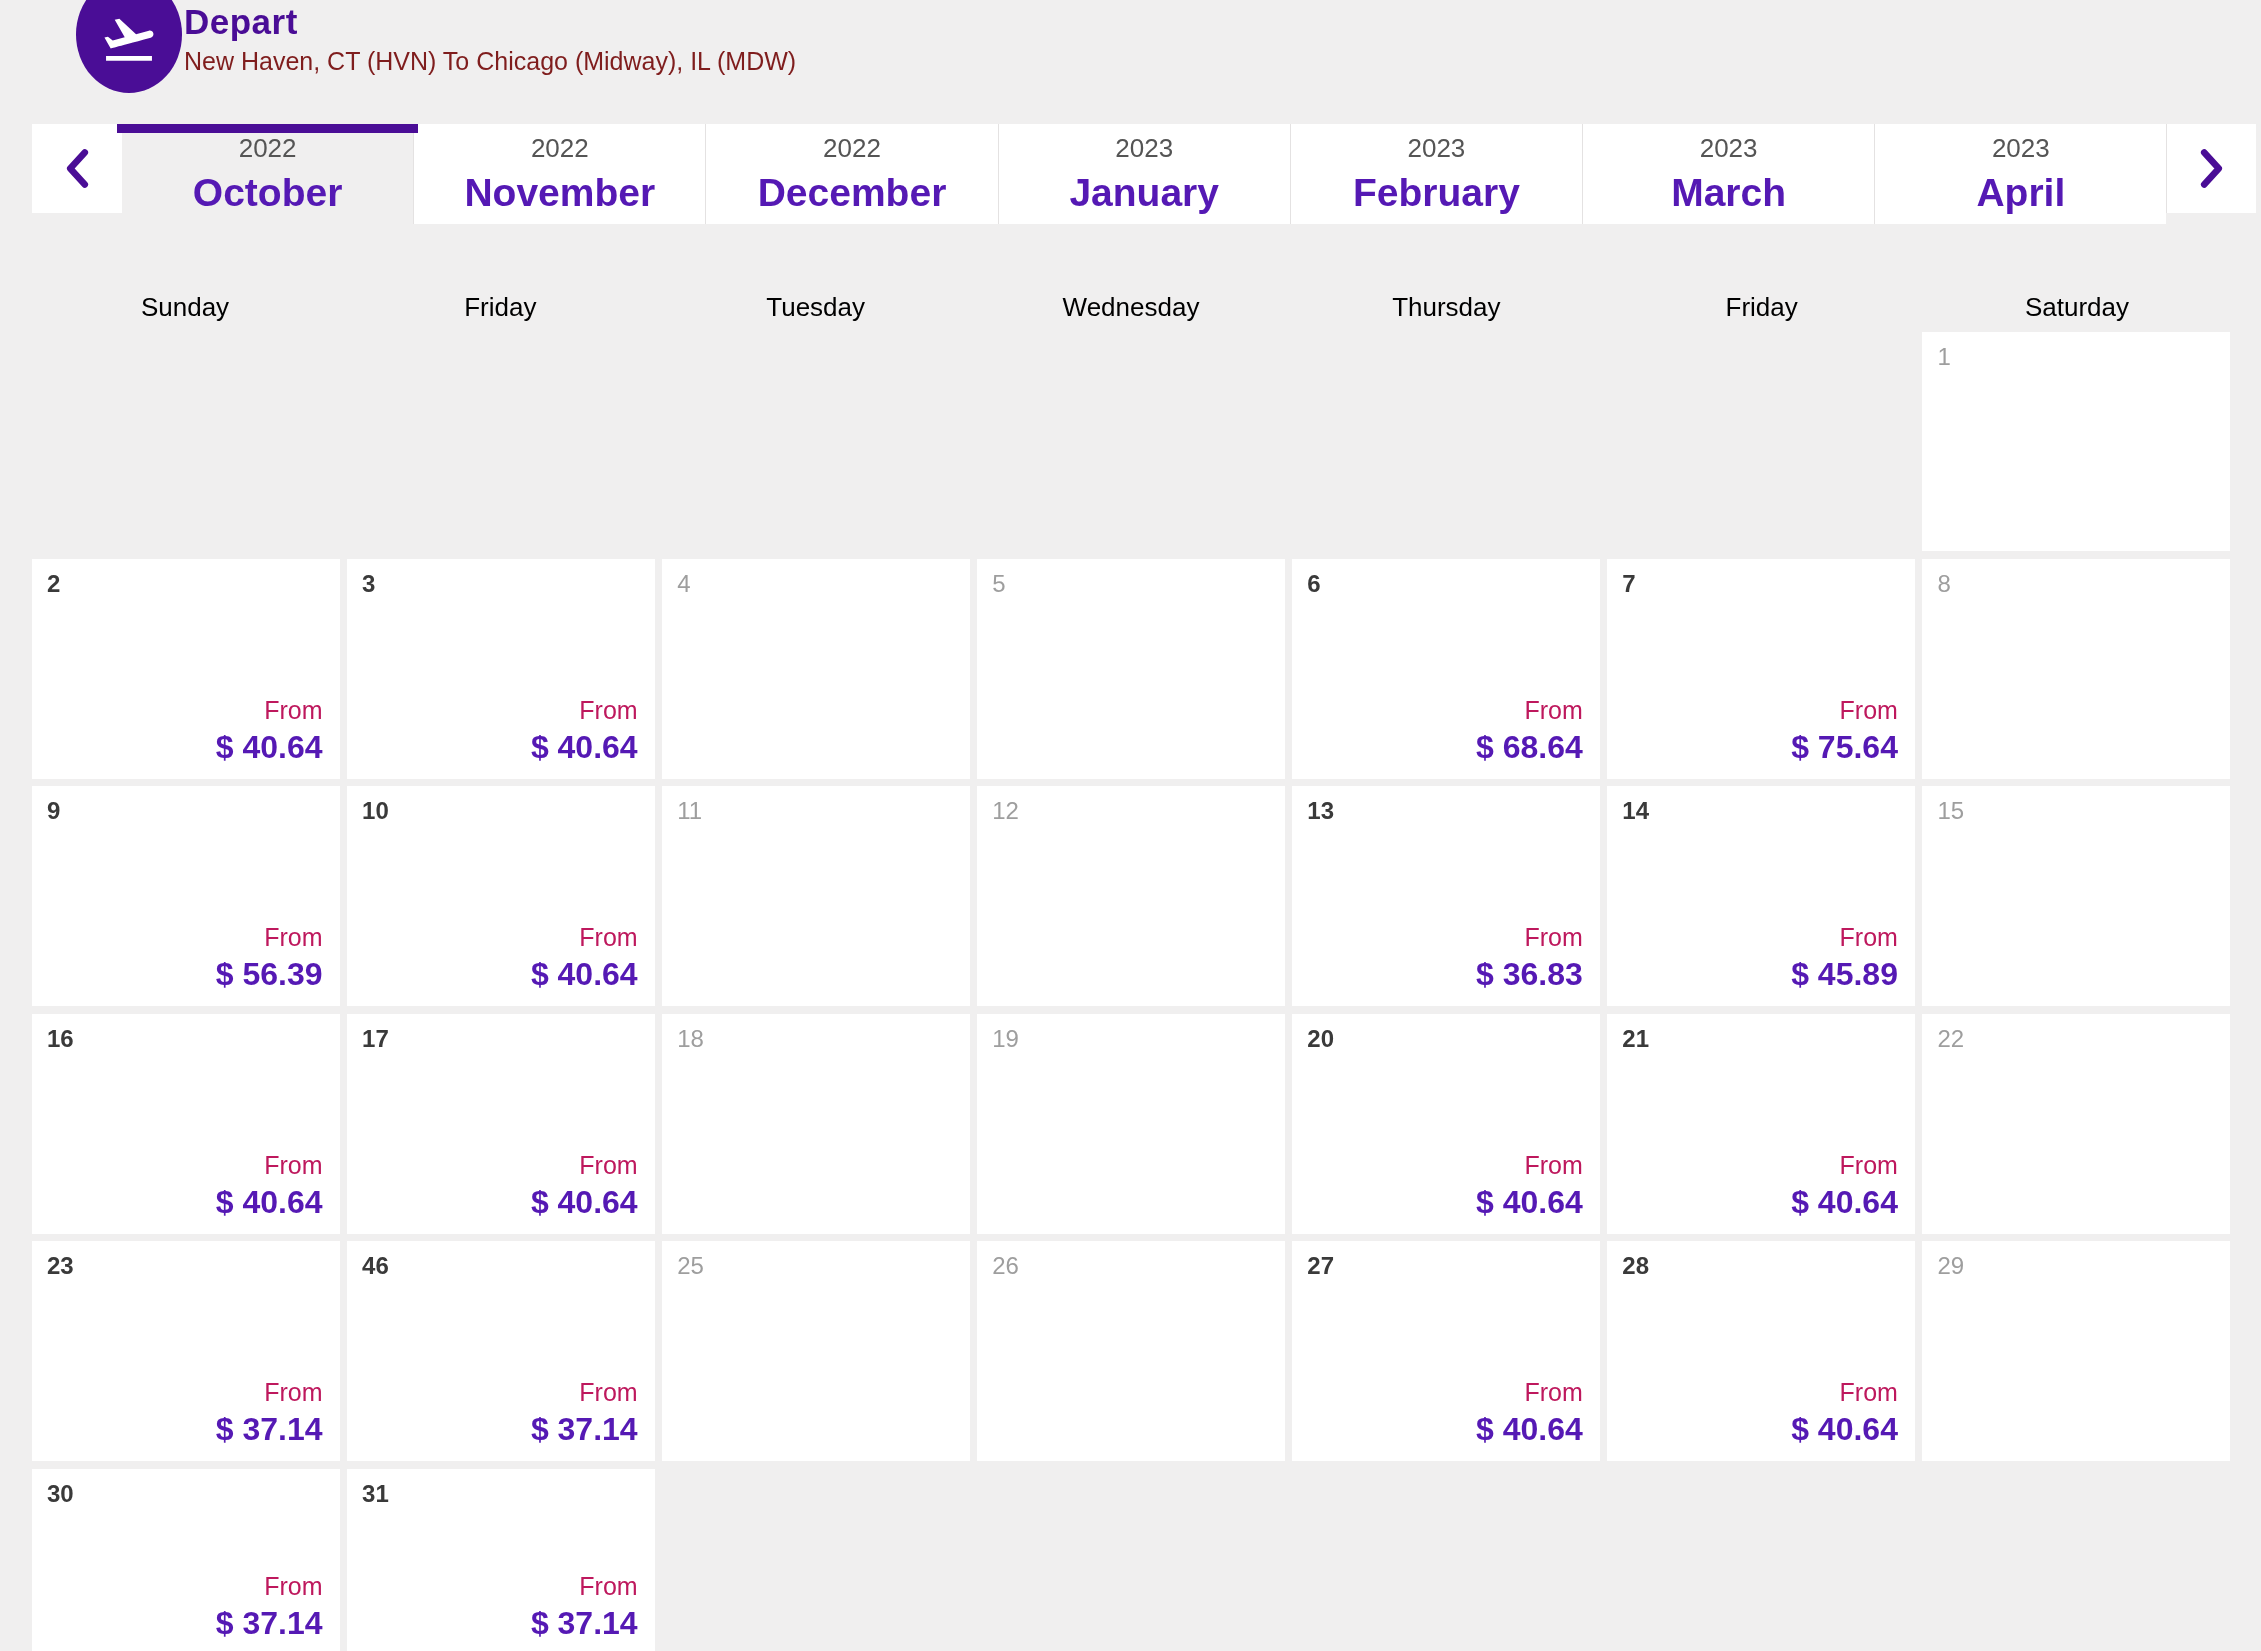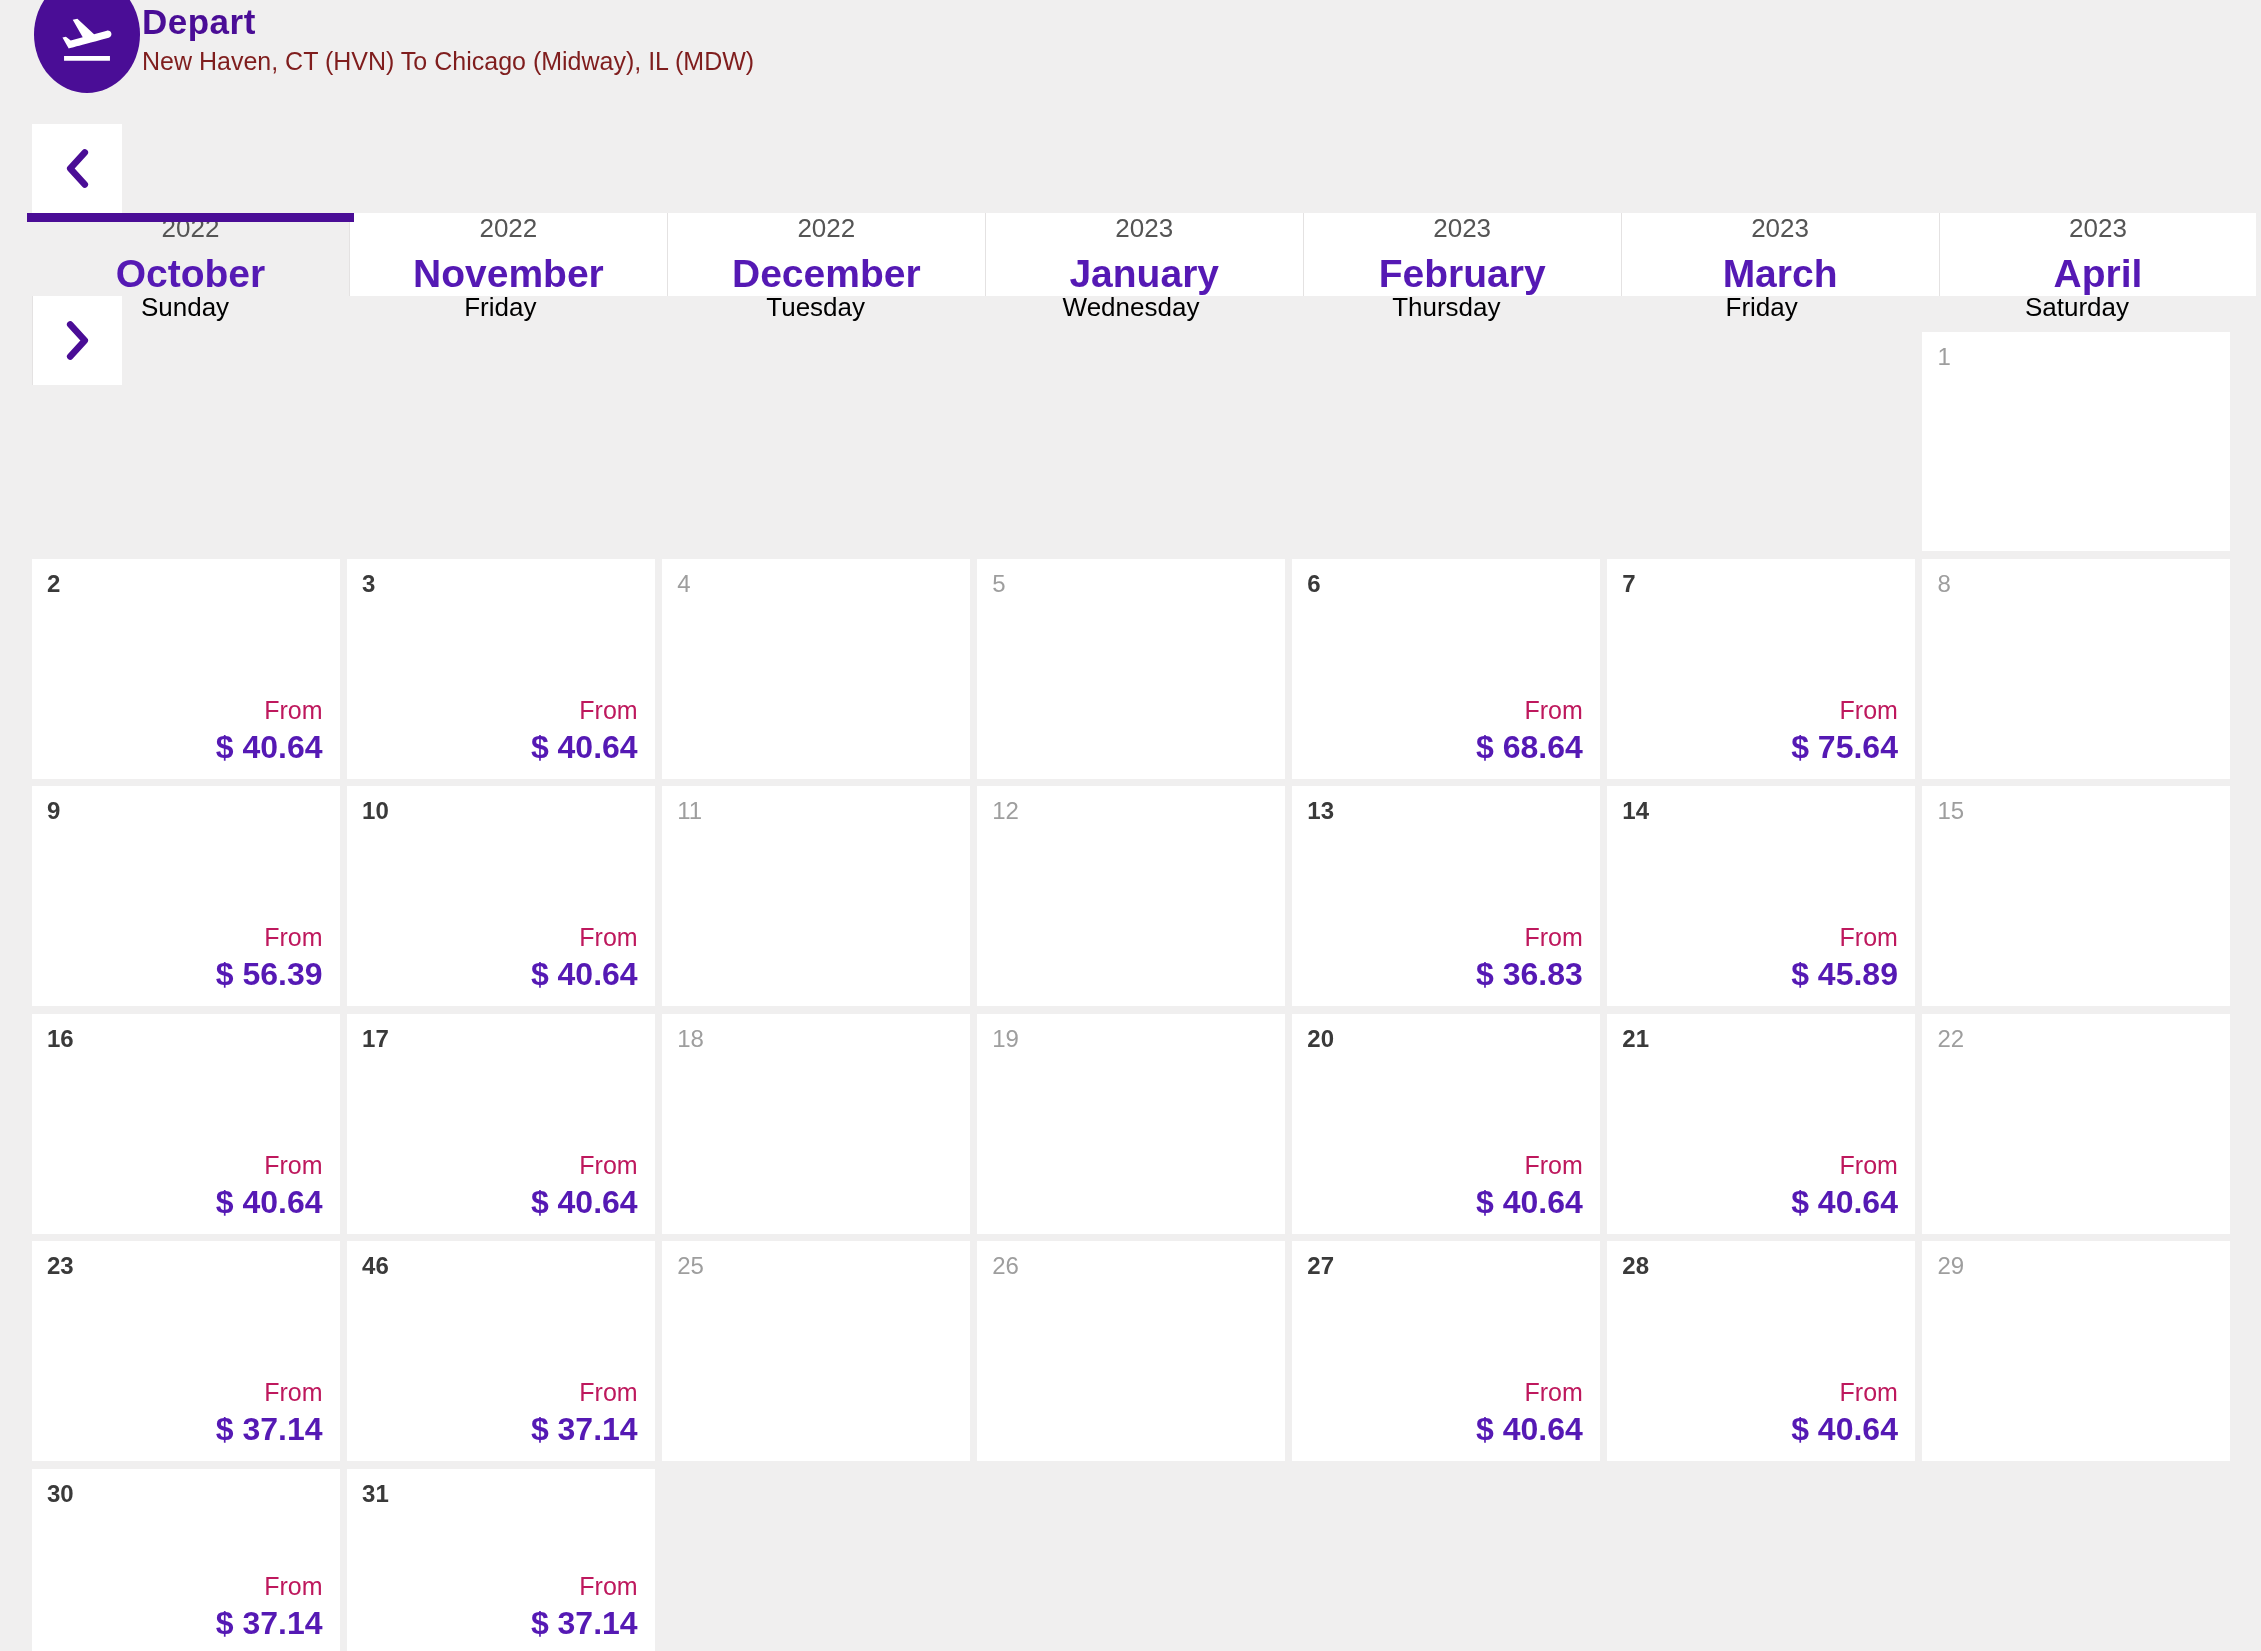--- a/index.html
+++ b/index.html
@@ -5,21 +5,21 @@
   * { margin: 0; padding: 0; box-sizing: border-box; }
   html, body { width: 2262px; height: 1652px; }
   body {
     background: #F0EFEF;
     font-family: "Liberation Sans", sans-serif;
     position: relative;
     overflow: hidden;
   }
 
   
-  .header { position: relative; height: 124px; }
+  .header { position: relative; height: 124px; margin-left: 42px; }
   .badge {
     position: absolute; left: 34px; top: -24px;
     width: 106px; height: 117px;
     background: var(--brand); border-radius: 50%;
     display: flex; align-items: center; justify-content: center;
   }
   .badge svg { width: 58px; height: 58px; margin-top: 9.3px; }
   .page-title {
     position: absolute; left: 142px; top: 1.9px;
     font-size: 35px; font-weight: 700; color: var(--brand);
@@ -27,21 +27,20 @@
   }
   .route {
     position: absolute; left: 142px; top: 47px;
     font-size: 25px; font-weight: 400; color: #7f1d1d;
   }
 
   
   .tabs {
     display: flex; height: 100px;
     margin: 0 5.6px 0 32px;
-    flex-direction: column;
   }
   .chev-btn {
     width: 90px; height: 89px; background: #fff; border: none;
     display: flex; align-items: center; justify-content: center;
     cursor: pointer; flex: none;
   }
   .chev-btn svg { width: 35px; height: 45px; }
   .tab-list { flex: 1; display: flex; }
   .tab {
     flex: 1; background: #fff; position: relative;

